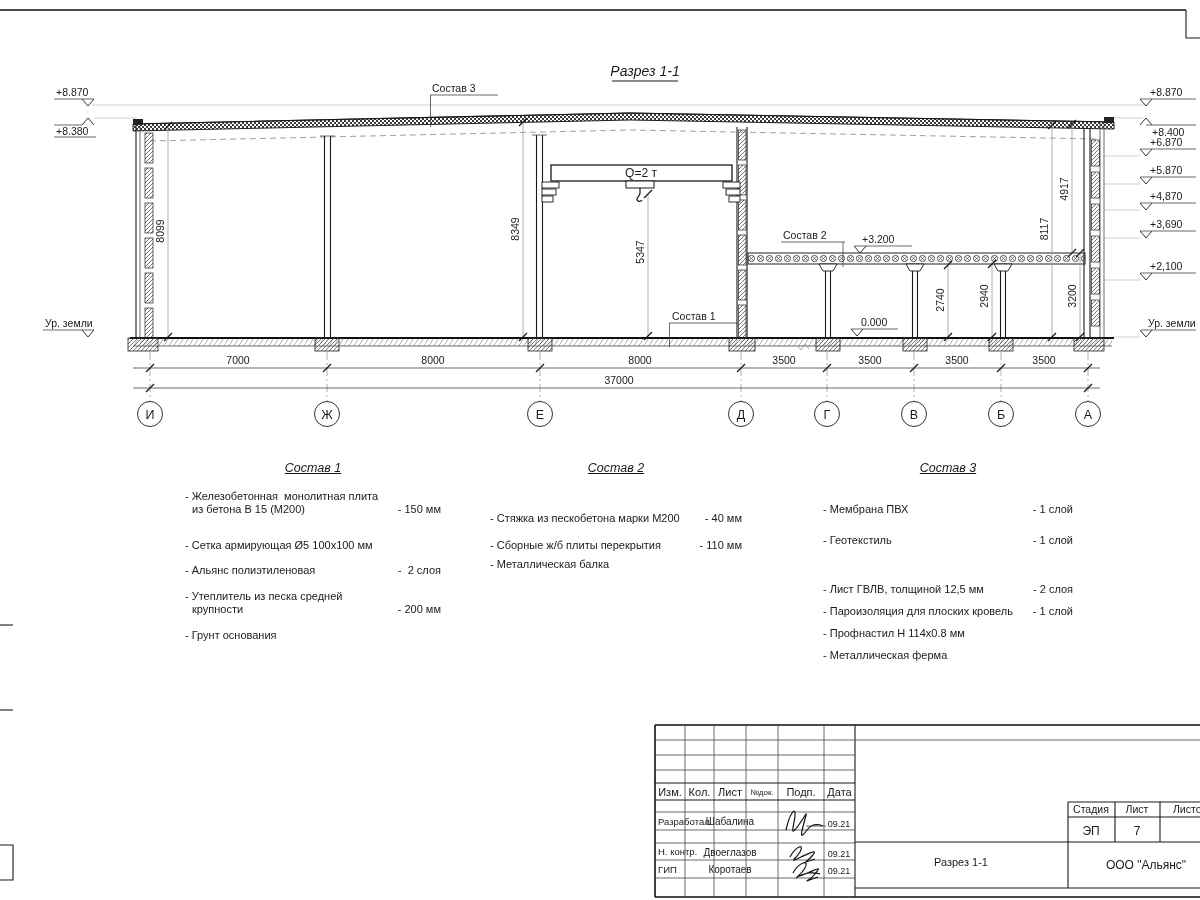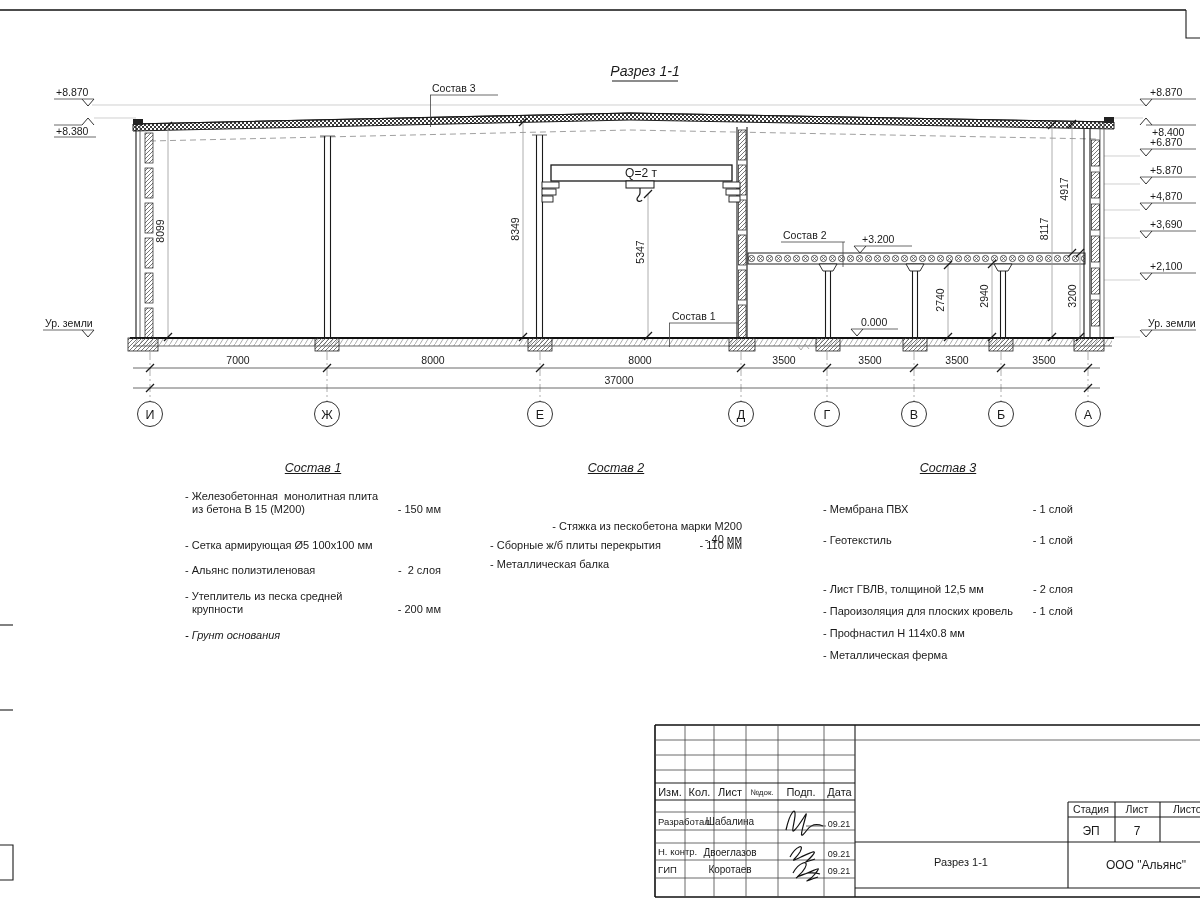--- a/index.html
+++ b/index.html
@@ -417,31 +417,31 @@
       </div>
     <div class="val">-  2 слоя</div>
   </div>
   <div class="row" style="top:128px;">
     <div class="txt">
         <span>- Утеплитель из песка средней</span>
         <span style="padding-left:7px;">крупности</span>
       </div>
     <div class="val">- 200 мм</div>
   </div>
-  <div class="row" style="top:167px;font-style:italic;">
+  <div class="row" style="top:167px;">
     <div class="txt">
         <span>- Грунт основания</span>
       </div>
     <div class="val"></div>
   </div>
 </div>
 
 <div class="legend" style="left:490px;top:462px;width:252px;height:120px;">
   <div class="ttl">Состав 2</div>
-  <div class="row" style="top:58px;flex-direction:column;">
+  <div class="row" style="top:50px;">
     <div class="txt">
         <span>- Стяжка из пескобетона марки М200</span>
       </div>
     <div class="val">- 40 мм</div>
   </div>
   <div class="row" style="top:77px;">
     <div class="txt">
         <span>- Сборные ж/б плиты перекрытия</span>
       </div>
     <div class="val">- 110 мм</div>

